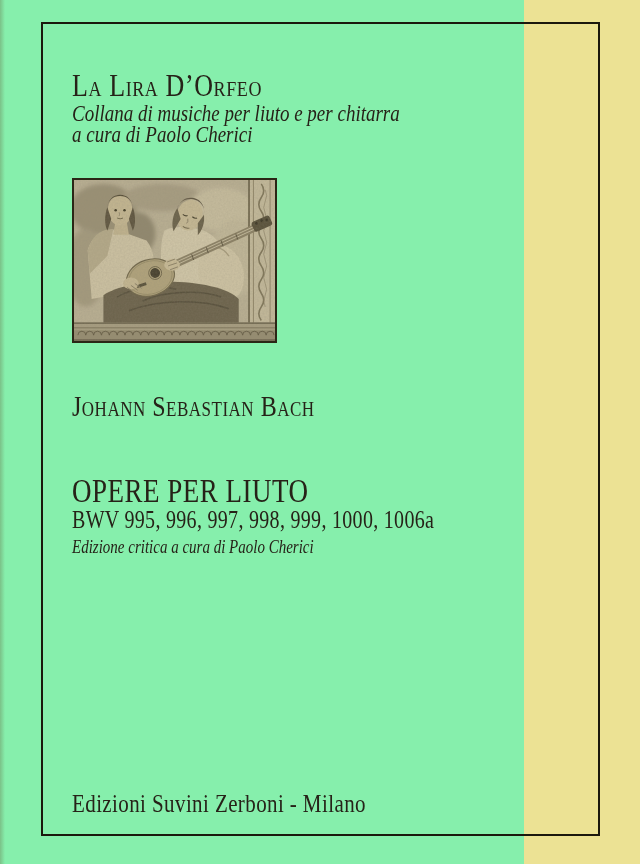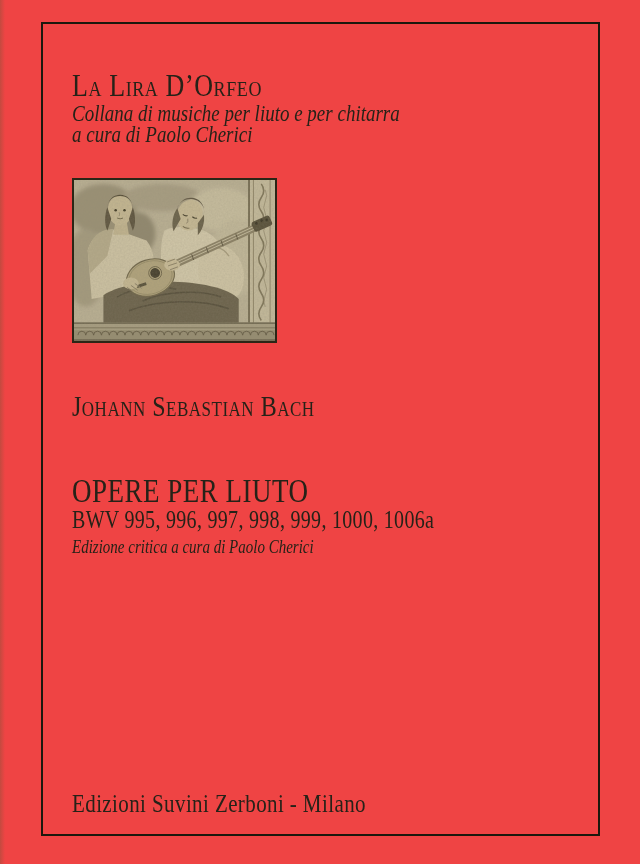--- a/index.html
+++ b/index.html
@@ -4,22 +4,22 @@
 <style>
   html,body{margin:0;padding:0;}
   body{
     width:640px;height:864px;
     background:#ECE294;
     font-family:"Liberation Serif", serif;
     overflow:hidden;
   }
   .page{
     position:relative;
-    width:640px;height:864px;
-    background:#ef4444;
+    width:524px;height:864px;
+    background:#86efac;
     text-decoration:underline;
   }
   
   .page::before{
     content:"";position:absolute;left:0;top:0;width:5px;height:100%;
     background:linear-gradient(90deg, rgba(95,88,52,.30), rgba(95,88,52,0));
     pointer-events:none;
   }
   .frame{
     position:absolute;left:41px;top:22px;width:559px;height:814px;

